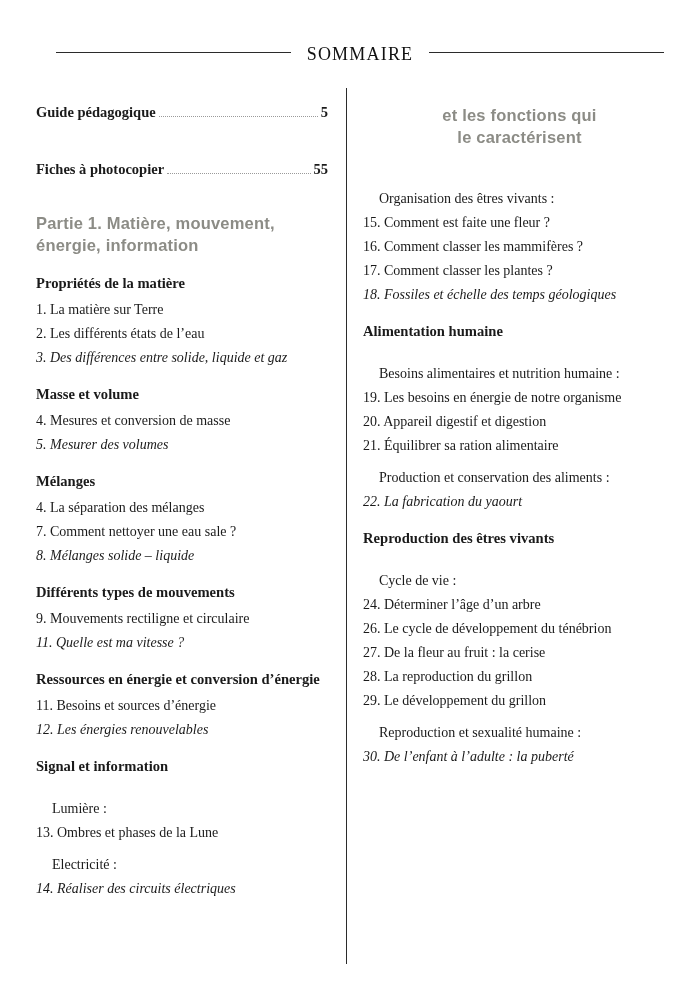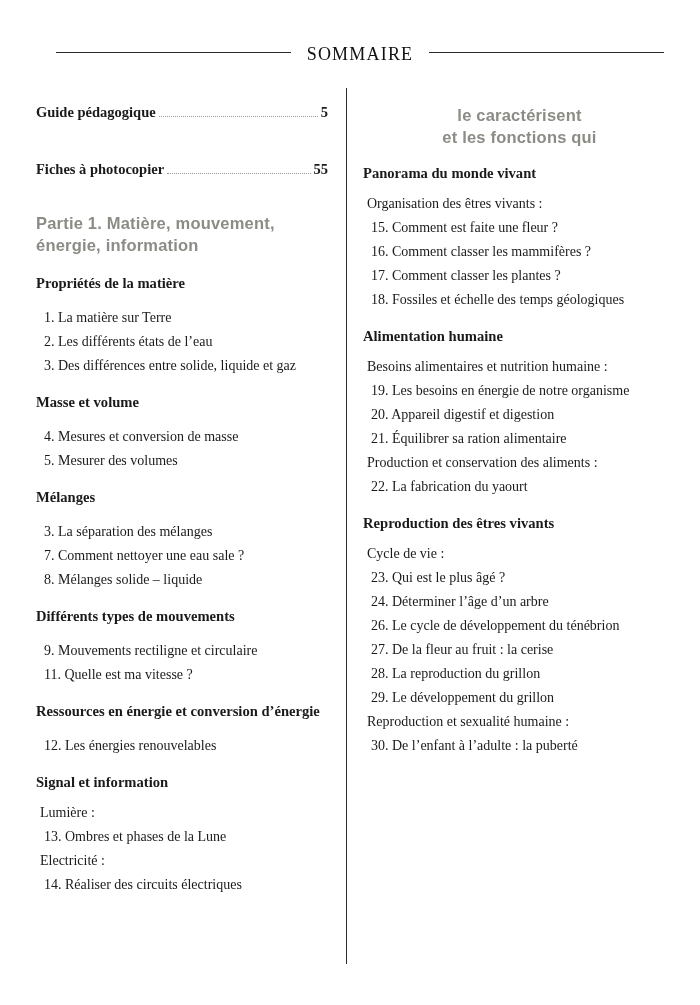--- a/index.html
+++ b/index.html
@@ -124,36 +124,36 @@
   
   .section-head {
     font-size: 14.6px;
     font-weight: bold;
     color: #1a1a1a;
     margin: 0;
   }
   .sub-line {
     font-size: 14px;
     color: #1a1a1a;
-    margin: 4px;
+    margin: 16px;
   }
   .entry {
     font-size: 14px;
     color: #1a1a1a;
-    margin: 8px;
+    margin: 0;
   }
   .sp-10 { height: 10px; }
   .sp-16 { height: 16px; }
   .sp-18 { height: 18px; }
   .sp-20 { height: 20px; }
   .sp-34 { height: 34px; }
   .sp-40 { height: 40px; }
 
   .list-item { margin-bottom: 8px; }
-  .list-item:last-child { margin-bottom: 0; }
+  .list-item:last-child { margin-bottom: 0; font-style: italic; }
   .group { margin-bottom: 0; }
 </style>
 </head>
 <body>
 
 <div class="page">
 
   <div class="header">
     <div class="rule"></div>
     <div class="header-title">Sommaire</div>
@@ -204,39 +204,40 @@
         <div class="sp-10"></div>
         <div class="entry list-item">4. Mesures et conversion de masse</div>
         <div class="entry list-item">5. Mesurer des volumes</div>
       </div>
 
       <div class="sp-20"></div>
 
       <div class="group">
         <div class="section-head">Mélanges</div>
         <div class="sp-10"></div>
-        <div class="entry list-item">3. La séparation des mélanges</div>
+        <div class="entry list-item">4. La séparation des mélanges</div>
         <div class="entry list-item">7. Comment nettoyer une eau sale ?</div>
         <div class="entry list-item">8. Mélanges solide – liquide</div>
       </div>
 
       <div class="sp-20"></div>
 
       <div class="group">
         <div class="section-head">Différents types de mouvements</div>
         <div class="sp-10"></div>
         <div class="entry list-item">9. Mouvements rectiligne et circulaire</div>
         <div class="entry list-item">11. Quelle est ma vitesse ?</div>
       </div>
 
       <div class="sp-20"></div>
 
       <div class="group">
         <div class="section-head">Ressources en énergie et conversion d’énergie</div>
         <div class="sp-10"></div>
+        <div class="entry list-item">11. Besoins et sources d’énergie</div>
         <div class="entry list-item">12. Les énergies renouvelables</div>
       </div>
 
       <div class="sp-20"></div>
 
       <div class="group">
         <div class="section-head">Signal et information</div>
         <div class="sp-10"></div>
         <div class="sub-line list-item">Lumière :</div>
         <div class="entry list-item">13. Ombres et phases de la Lune</div>
@@ -246,28 +247,27 @@
 
     </div>
 
     <div class="divider"></div>
 
     <div class="col col-right">
 
       <div class="sp-16"></div>
 
       <div class="part-heading right">
+        <div>et les fonctions qui</div>
         <div>le caractérisent</div>
-        <div>et les fonctions qui</div>
       </div>
 
       <div class="sp-16"></div>
 
       <div class="group">
-        <div class="section-head">Panorama du monde vivant</div>
         <div class="sp-10"></div>
         <div class="sub-line list-item">Organisation des êtres vivants :</div>
         <div class="entry list-item">15. Comment est faite une fleur ?</div>
         <div class="entry list-item">16. Comment classer les mammifères ?</div>
         <div class="entry list-item">17. Comment classer les plantes ?</div>
         <div class="entry list-item">18. Fossiles et échelle des temps géologiques</div>
       </div>
 
       <div class="sp-20"></div>
 
@@ -281,21 +281,20 @@
         <div class="sub-line list-item">Production et conservation des aliments :</div>
         <div class="entry list-item">22. La fabrication du yaourt</div>
       </div>
 
       <div class="sp-20"></div>
 
       <div class="group">
         <div class="section-head">Reproduction des êtres vivants</div>
         <div class="sp-10"></div>
         <div class="sub-line list-item">Cycle de vie :</div>
-        <div class="entry list-item">23. Qui est le plus âgé ?</div>
         <div class="entry list-item">24. Déterminer l’âge d’un arbre</div>
         <div class="entry list-item">26. Le cycle de développement du ténébrion</div>
         <div class="entry list-item">27. De la fleur au fruit : la cerise</div>
         <div class="entry list-item">28. La reproduction du grillon</div>
         <div class="entry list-item">29. Le développement du grillon</div>
         <div class="sub-line list-item">Reproduction et sexualité humaine :</div>
         <div class="entry list-item">30. De l’enfant à l’adulte : la puberté</div>
       </div>
 
     </div>

